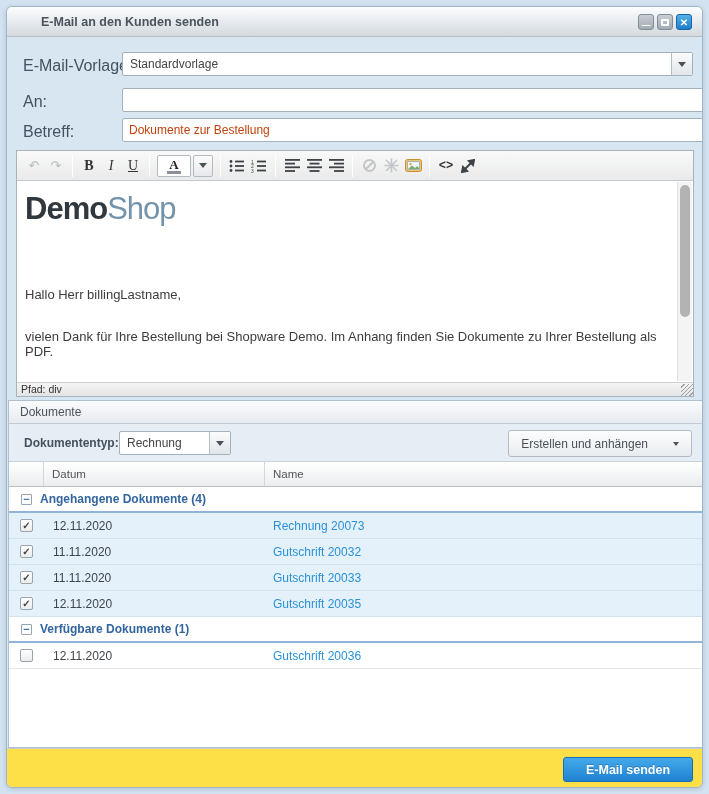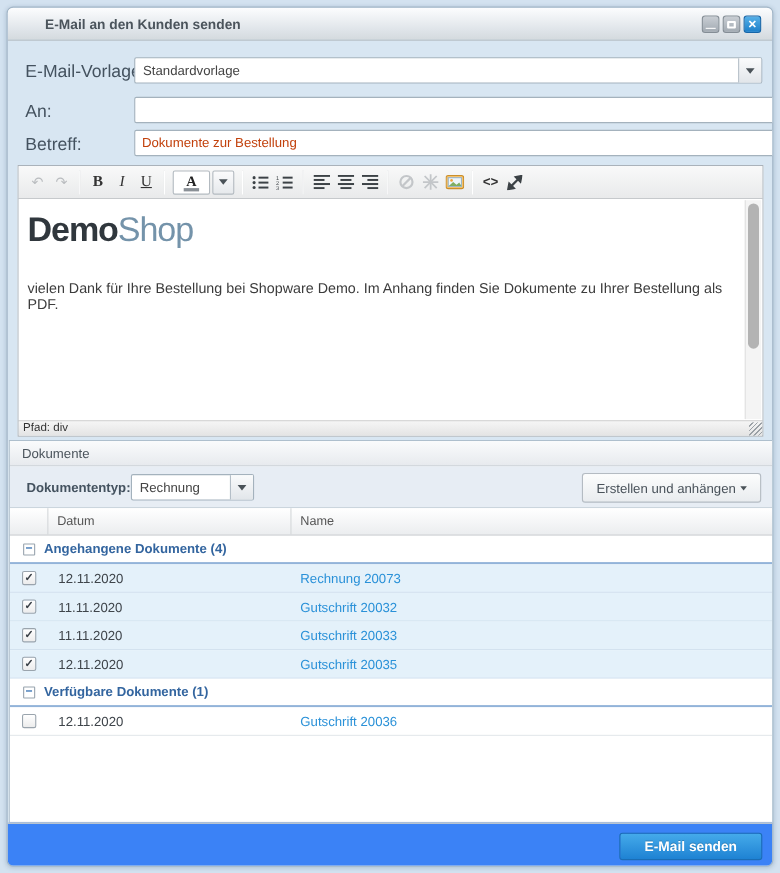--- a/index.html
+++ b/index.html
@@ -80,21 +80,21 @@
     background:linear-gradient(#fafbfc,#e7eaee); border-bottom:1px solid #c3cad1;
     font-size:12px; color:#4b545c; display:flex; align-items:center; padding-left:11px; }
   .docs-toolbar { position:absolute; left:0; top:23px; right:0; height:38px;
     background:#e7edf4; border-bottom:1px solid #c8d2db; }
   .dt-label { position:absolute; left:15px; top:12px; font-size:12px; font-weight:bold; color:#44525f; }
   .dt-combo { position:absolute; left:110px; top:7px; width:112px; height:24px;text-align:right; }
   .dt-combo .cfield { font-size:12px; }
   .create-btn { position:absolute; right:10px; top:6px; height:27px; padding:0 12px;
     border:1px solid #b4bbc2; border-radius:3px;
     background:linear-gradient(#fcfdfd,#e9ecef); color:#49525a; font-size:12px;
-    display:flex; align-items:center; gap:4px; cursor:pointer; }
+    display:flex; align-items:center; gap:25px; cursor:pointer; }
   .create-btn .arrow-down { border-top-width:4px; border-left-width:3.5px; border-right-width:3.5px; }
 
   .grid-head { position:absolute; left:0; top:61px; right:0; height:25px; display:flex;
     background:linear-gradient(#ffffff,#ebedef); border-bottom:1px solid #b9bec3; }
   .gh-cell { font-size:11.5px; color:#555; display:flex; align-items:center; padding-left:8px;
     border-right:1px solid #d4d7da; cursor:pointer; }
   .gh-cb { width:35px; }
   .gh-date { width:221px; }
   .gh-name { flex:1; border-right:none; }
 
@@ -110,21 +110,21 @@
   .cell-cb { width:35px; display:flex; justify-content:center; }
   .cell-date { width:221px; font-size:12px; color:#3f454b; padding-left:9px; }
   .cell-name { flex:1; font-size:12px; padding-left:8px; }
   .doclink { color:#2a91d8; cursor:pointer; }
   .checkbox { width:13px; height:13px; border:1px solid #9aa4ad; border-radius:2px;
     background:linear-gradient(#ffffff,#ececec); font-size:10px; line-height:11px; text-align:center;
     color:#3a4147; font-weight:bold; cursor:pointer; }
 
   
   .footer { position:absolute; left:0; right:0; bottom:0; height:39px;
-    background:#3b82f6; border-top:1px solid #c7cbce; }
+    background:#fde047; border-top:1px solid #c7cbce; }
   .send-btn { position:absolute; right:9px; top:8px; width:130px; height:25px;
     border:1px solid #1a6db5; border-radius:3px;
     background:linear-gradient(#45aaea,#1e82d3); color:#fff; font-size:12.5px; font-weight:bold;
     display:flex; align-items:center; justify-content:center; cursor:pointer;
     text-shadow:0 -1px 0 rgba(0,0,0,.2); }
 
   svg { display:block; }
 </style>
 </head>
 <body>
@@ -265,20 +265,21 @@
               <path d="M8 2 L13 1 L12 6 Z"></path>
               <path d="M6 12 L1 13 L2 8 Z"></path>
             </g>
           </svg>
       </div>
     </div>
 
     <div class="ed-content">
       <div class="ed-inner">
         <div class="logo"><span class="b">Demo</span><span class="l">Shop</span></div>
+        <div class="ed-p" style="margin-top:60px;">Hallo Herr billingLastname,</div>
         <div class="ed-p" style="margin-top:27px;">vielen Dank für Ihre Bestellung bei Shopware Demo. Im Anhang finden Sie Dokumente zu Ihrer Bestellung als PDF.</div>
 
       </div>
     </div>
     <div class="ed-scroll">
         <div class="ed-thumb"></div>
       </div>
     <div class="ed-status">Pfad: div</div>
     <div class="grip"></div>
   </div>

